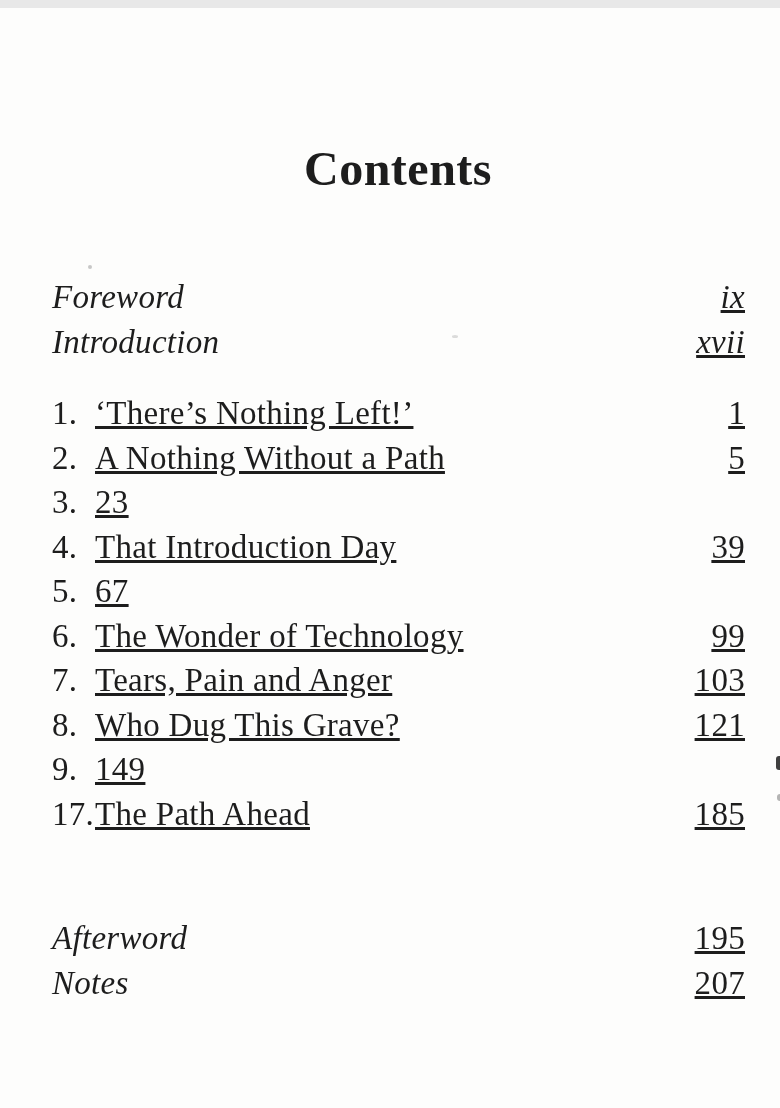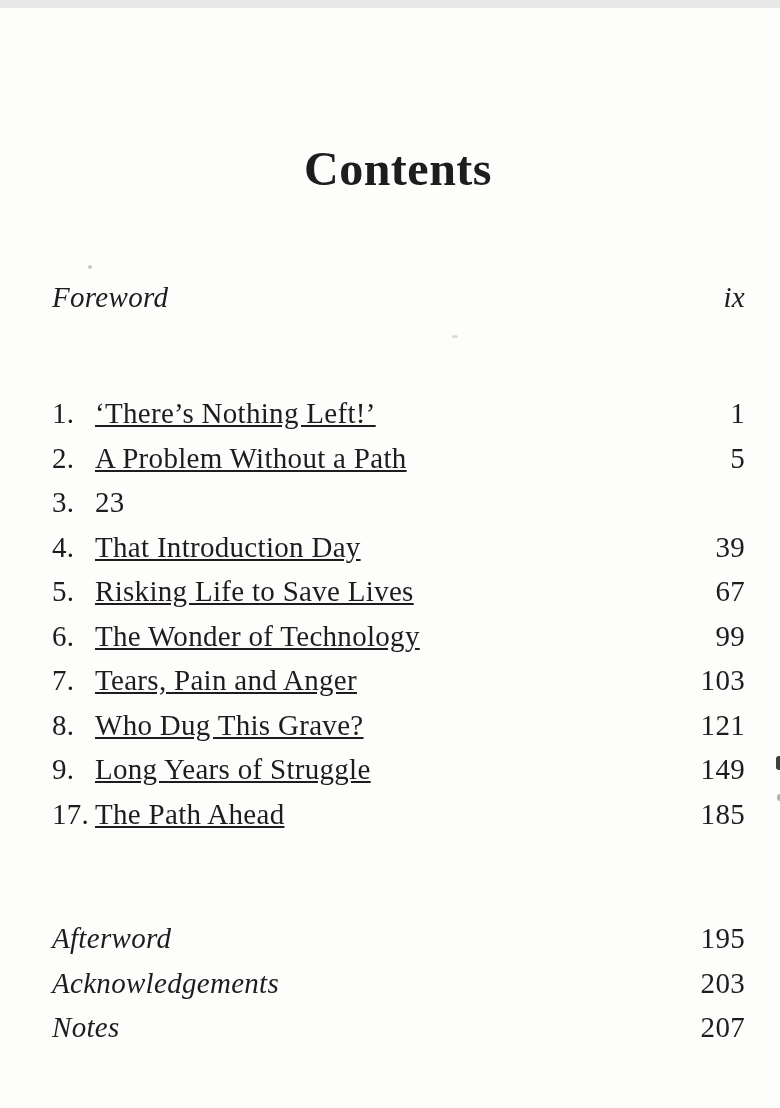--- a/index.html
+++ b/index.html
@@ -32,36 +32,37 @@
     position: absolute;
     left: 52px;
     right: 35px;
   }
   .front-matter { top: 267px; }
   .chapters    { top: 383px; }
   .back-matter { top: 908px; }
   .row {
     display: flex;
     line-height: 44.5px;
-    font-size: 29px;
+    font-size: 33px;
     letter-spacing: 0.3px;
   }
   .row .label {
     flex: 1;
     font-style: italic;
   }
   .front-matter .pg { font-style: italic; }
   .row .num {
     width: 43px;
     flex: 0 0 auto;
   }
   .row .chapter-title { flex: 1; text-decoration: underline; }
   .row .pg {
     flex: 0 0 auto;
     text-align: center;
+    text-decoration: underline;
   }
   
   .speck {
     position: absolute;
     background: #9a9a9a;
     border-radius: 50%;
   }
   .speck-1 { left: 88px; top: 257px; width: 4px; height: 4px; opacity: 0.55; }
   .speck-2 { left: 452px; top: 327px; width: 6px; height: 3px; opacity: 0.35; }
   .edge-mark {
@@ -77,84 +78,82 @@
 
 <div class="page">
 
   <h1 class="title">Contents</h1>
 
   <div class="toc-section front-matter">
     <div class="row">
       <span class="label">Foreword</span>
       <span class="pg">ix</span>
     </div>
+    <div class="row">
+      <span class="label">Introduction</span>
+      <span class="pg">xvii</span>
+    </div>
   </div>
 
   <div class="toc-section chapters">
     <div class="row">
       <span class="num">1.</span>
       <span class="chapter-title">‘There’s Nothing Left!’</span>
       <span class="pg">1</span>
     </div>
     <div class="row">
       <span class="num">2.</span>
-      <span class="chapter-title">A Problem Without a Path</span>
+      <span class="chapter-title">A Nothing Without a Path</span>
       <span class="pg">5</span>
     </div>
     <div class="row">
       <span class="num">3.</span>
       <span class="pg">23</span>
     </div>
     <div class="row">
       <span class="num">4.</span>
       <span class="chapter-title">That Introduction Day</span>
       <span class="pg">39</span>
     </div>
     <div class="row">
       <span class="num">5.</span>
-      <span class="chapter-title">Risking Life to Save Lives</span>
       <span class="pg">67</span>
     </div>
     <div class="row">
       <span class="num">6.</span>
       <span class="chapter-title">The Wonder of Technology</span>
       <span class="pg">99</span>
     </div>
     <div class="row">
       <span class="num">7.</span>
       <span class="chapter-title">Tears, Pain and Anger</span>
       <span class="pg">103</span>
     </div>
     <div class="row">
       <span class="num">8.</span>
       <span class="chapter-title">Who Dug This Grave?</span>
       <span class="pg">121</span>
     </div>
     <div class="row">
       <span class="num">9.</span>
-      <span class="chapter-title">Long Years of Struggle</span>
       <span class="pg">149</span>
     </div>
     <div class="row">
       <span class="num">17.</span>
       <span class="chapter-title">The Path Ahead</span>
       <span class="pg">185</span>
     </div>
   </div>
 
   <div class="toc-section back-matter">
     <div class="row">
       <span class="label">Afterword</span>
       <span class="pg">195</span>
     </div>
     <div class="row">
-      <span class="label">Acknowledgements</span>
-      <span class="pg">203</span>
-    </div>
-    <div class="row">
       <span class="label">Notes</span>
       <span class="pg">207</span>
     </div>
   </div>
 
   <div class="speck speck-1"></div>
   <div class="speck speck-2"></div>
   <div class="edge-mark edge-mark-1"></div>
   <div class="edge-mark edge-mark-2"></div>
 

